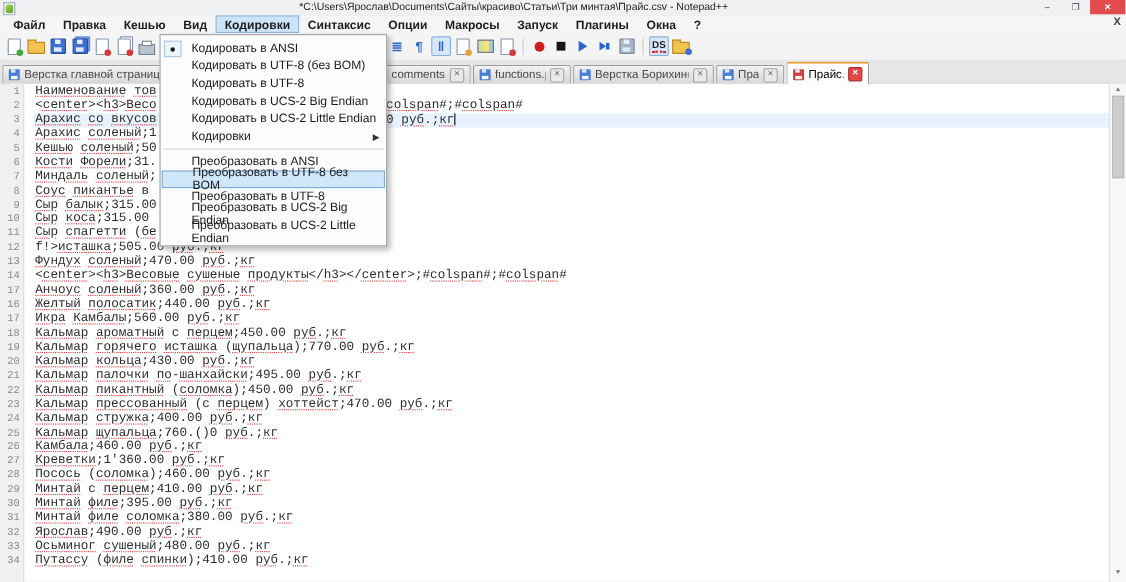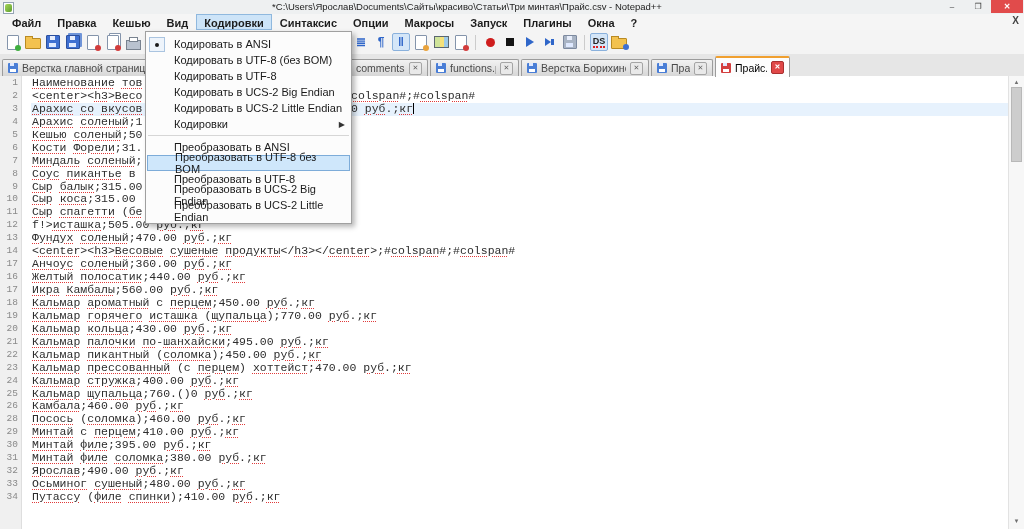--- a/index.html
+++ b/index.html
@@ -375,20 +375,25 @@
           <span class="gut">25</span>
           <span class="mar"></span>
           <span class="line"><span class="sq">Кальмар</span> <span class="sq">щупальца</span>;760.()0 <span class="sq">руб</span>.;<span class="sq">кг</span></span>
         </div>
         <div class="row">
           <span class="gut">26</span>
           <span class="mar"></span>
           <span class="line"><span class="sq">Камбала</span>;460.00 <span class="sq">руб</span>.;<span class="sq">кг</span></span>
         </div>
         <div class="row">
+          <span class="gut">27</span>
+          <span class="mar"></span>
+          <span class="line"><span class="sq">Креветки</span>;1'360.00 <span class="sq">руб</span>.;<span class="sq">кг</span></span>
+        </div>
+        <div class="row">
           <span class="gut">28</span>
           <span class="mar"></span>
           <span class="line"><span class="sq">Посось</span> (<span class="sq">соломка</span>);460.00 <span class="sq">руб</span>.;<span class="sq">кг</span></span>
         </div>
         <div class="row">
           <span class="gut">29</span>
           <span class="mar"></span>
           <span class="line"><span class="sq">Минтай</span> с <span class="sq">перцем</span>;410.00 <span class="sq">руб</span>.;<span class="sq">кг</span></span>
         </div>
         <div class="row">

